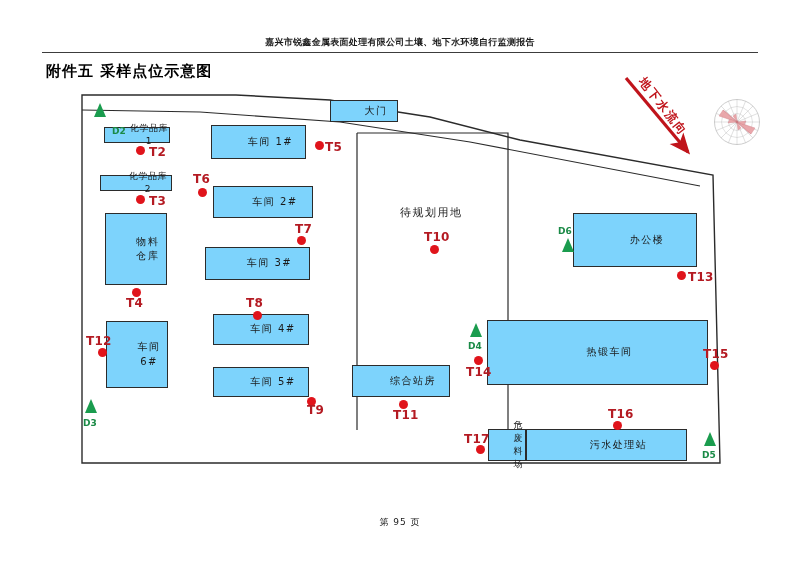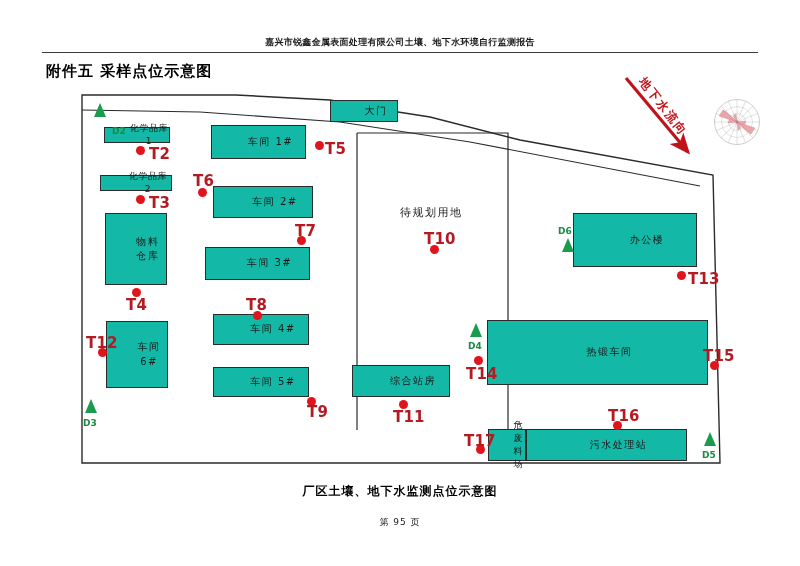--- a/index.html
+++ b/index.html
@@ -53,21 +53,21 @@
     width: 800px;
     height: 566px;
   }
   #canvas svg { display: block; }
 
   
   .bldg {
     position: absolute;
     box-sizing: border-box;
     border: 1.3px solid #2b2b2b;
-    background: #14b8a6;
+    background: #7dd3fc;
     display: flex;
     align-items: center;
     justify-content: center;
     text-align: center;
     font-size: 10px;
     color: #1a1a1a;
     line-height: 1.45;
     letter-spacing: 1.5px;
     padding-left: 24px;
   }
@@ -77,21 +77,21 @@
   
   .dot {
     position: absolute;
     width: 9px;
     height: 9px;
     border-radius: 50%;
     background: #e0141b;
   }
   .tlabel {
     position: absolute;
-    font-size: 15px;
+    font-size: 12px;
     font-weight: bold;
     color: #b41a22;
     white-space: nowrap;
     letter-spacing: 0.2px;
   }
   
   .tri {
     position: absolute;
     width: 0;
     height: 0;
@@ -285,16 +285,15 @@
       <div class="tri" style="left: 470px; top: 323px; border-bottom-color: rgb(26, 156, 78);"></div>
       <div class="dlabel" style="left: 468px; top: 341px; color: rgb(26, 138, 70);">D4</div>
       <div class="tri" style="left: 704px; top: 432px; border-bottom-color: rgb(26, 156, 78);"></div>
       <div class="dlabel" style="left: 702px; top: 450px; color: rgb(26, 138, 70);">D5</div>
       <div class="tri" style="left: 562px; top: 238px; border-bottom-color: rgb(26, 156, 78);"></div>
       <div class="dlabel" style="left: 558px; top: 226px; color: rgb(26, 138, 70);">D6</div>
     </div>
 
   <div class="tlabel" style="left:400px; top:205px; font-size:11px; color:#1a1a1a; font-weight:normal; letter-spacing:1.5px;">待规划用地</div>
 
-  <div class="fig-caption">厂区土壤、地下水监测点位示意图</div>
 
   <div class="page-no">第 95 页</div>
 </div>
 
 </body></html>

